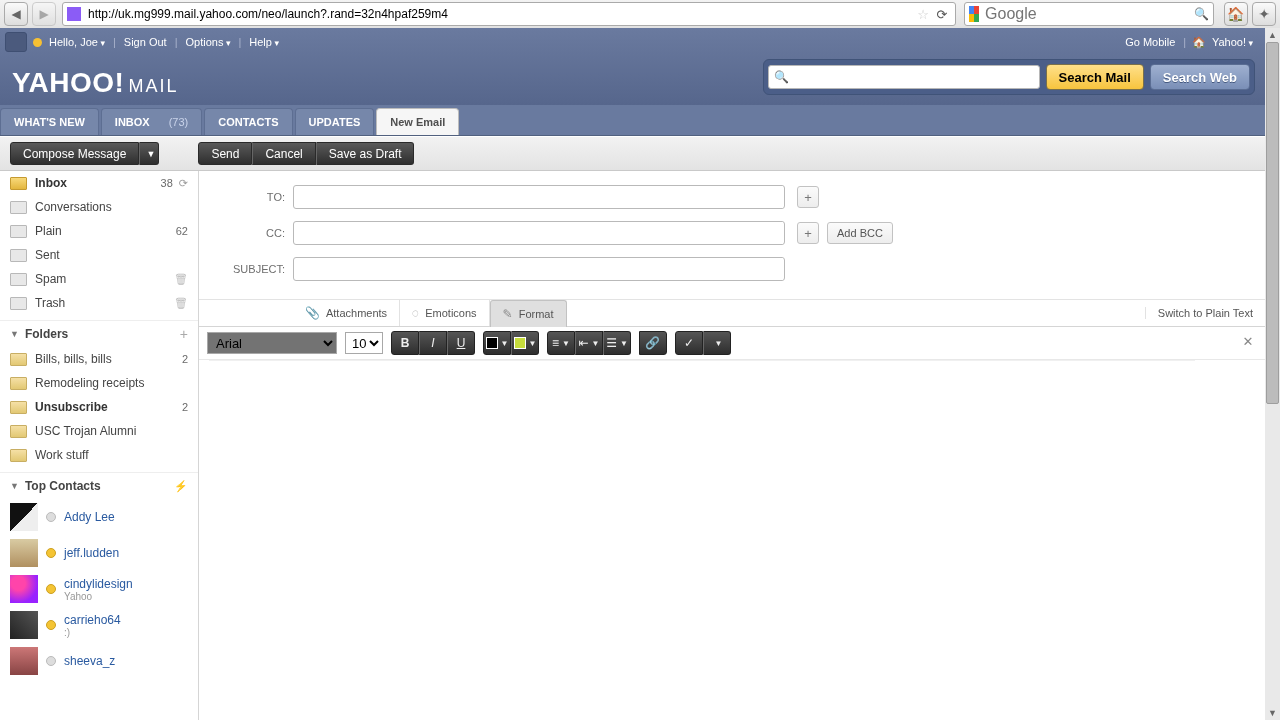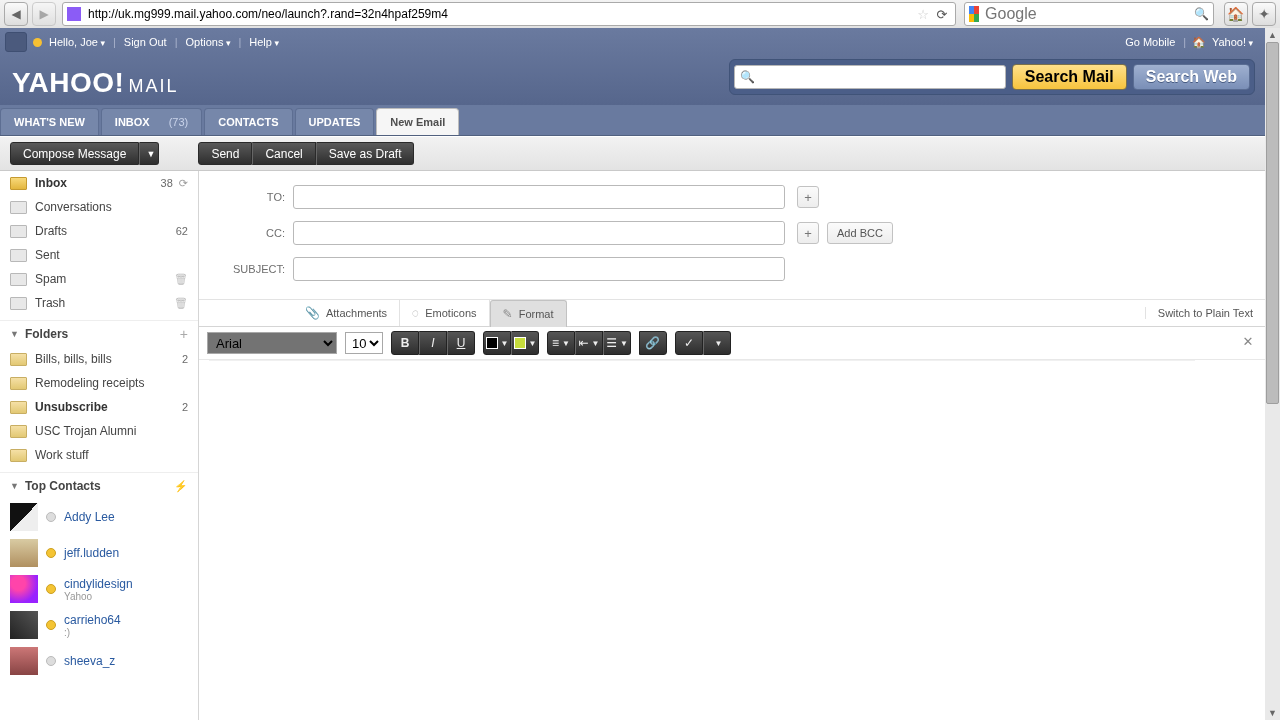--- a/index.html
+++ b/index.html
@@ -29,21 +29,21 @@
 .status-dot{width:9px;height:9px;border-radius:50%;background:#f7c033;margin-right:5px}
 .topbar a{color:#fff;text-decoration:none;margin:0 2px}
 .topbar .sep{margin:0 6px;color:#aab3cc}
 .dd::after{content:" ▾";font-size:9px}
 .topbar .spacer{flex:1}
 .logo{position:absolute;left:12px;bottom:6px;font-family:"Arial Black",Arial;font-weight:900;font-size:28px;letter-spacing:.5px;color:#fff}
 .logo .mail{font-size:18px;font-weight:400;letter-spacing:2px;margin-left:4px}
 .searchbar{position:absolute;right:10px;bottom:10px;display:flex;gap:6px;align-items:center;background:#4b5e88;border:1px solid #405378;border-radius:6px;padding:4px}
 .searchbar .sq{width:258px;height:22px;border:1px solid #b7b7b7;border-radius:3px;background:#fff;display:flex;align-items:center;padding:0 6px}
 .searchbar .sq .mag{color:#888}
-.btn{height:26px;border-radius:4px;border:1px solid #7a704a;background:linear-gradient(#ffe08a,#f7c43e);font-weight:bold;font-size:16px;padding:0 12px}
+.btn{height:26px;border-radius:4px;border:1px solid #7a704a;background:linear-gradient(#ffe08a,#f7c43e);font-weight:bold;font-size:13px;padding:0 12px}
 .btn.web{background:linear-gradient(#9fb0d0,#7a8fb7);border:1px solid #5a6d93;color:#fff;text-shadow:0 1px 0 #465a80}
 .tabstrip{height:30px;background:#697a9f;display:flex;align-items:flex-end;border-bottom:1px solid #51617f}
 .tab{height:26px;line-height:26px;padding:0 13px;margin-right:2px;font-size:11px;font-weight:bold;color:#fff;background:#7687aa;border:1px solid #5d6e92;border-bottom:none;border-radius:4px 4px 0 0;cursor:pointer}
 .tab .cnt{color:#c9d3ea;font-weight:normal;margin-left:19px}
 .tab.active{background:#f6f6f6;color:#4f4f4f;border-color:#bcbcbc}
 .toolbar{height:33px;background:linear-gradient(#f2f2f2,#e3e3e3);border-top:1px solid #fff;border-bottom:1px solid #c9c9c9;display:flex;align-items:center;padding-left:10px;gap:9px}
 .compose{display:flex}
 .compose .main{height:23px;padding:0 12px;background:linear-gradient(#5a5a5a,#2e2e2e);color:#fff;border:1px solid #2a2a2a;border-radius:3px 0 0 3px;font-size:12px}
 .compose .dd-btn{width:20px;background:linear-gradient(#5a5a5a,#2e2e2e);border:1px solid #2a2a2a;border-left:1px solid #666;border-radius:0 3px 3px 0;color:#fff;font-size:9px}
 .action-group{display:flex;margin-left:30px}
@@ -200,21 +200,21 @@
         <span class="name">Inbox</span>
         <span class="cnt">38</span>
         <span class="refresh">⟳</span>
       </div>
       <div class="folder">
           <span class="ico"></span>
           <span class="name">Conversations</span>
         </div>
       <div class="folder">
           <span class="ico"></span>
-          <span class="name">Drafts</span>
+          <span class="name">Plain</span>
           <span class="cnt">62</span>
         </div>
       <div class="folder">
           <span class="ico"></span>
           <span class="name">Sent</span>
         </div>
       <div class="folder">
           <span class="ico"></span>
           <span class="name">Spam</span>
           <span class="trash-ico">🗑</span>

